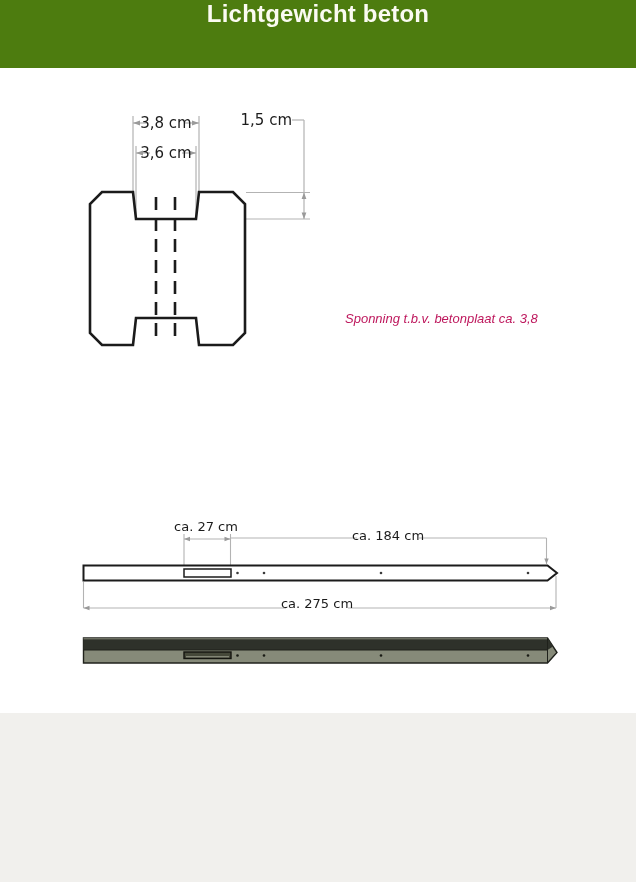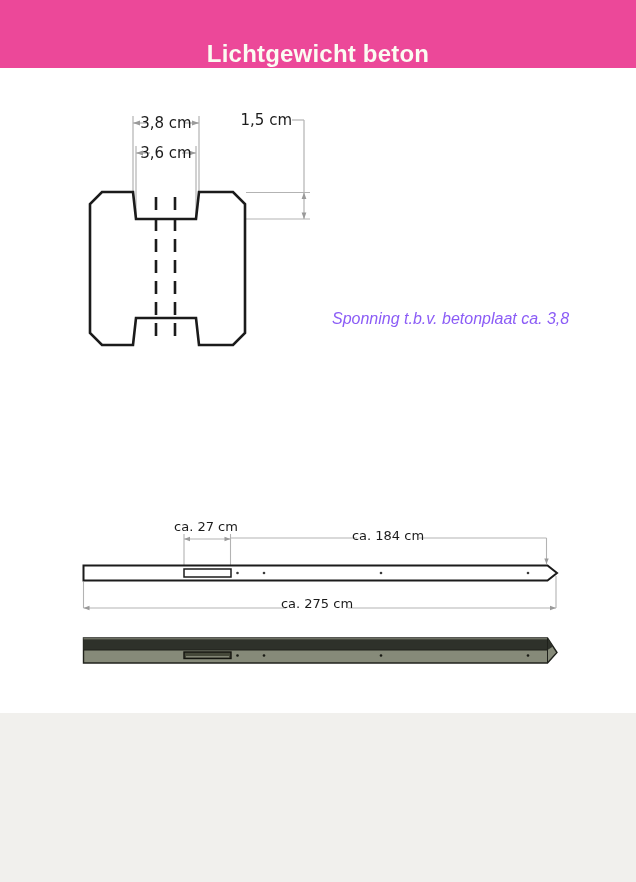--- a/index.html
+++ b/index.html
@@ -4,29 +4,29 @@
 <style>
   * { margin:0; padding:0; box-sizing:border-box; }
   html,body { background:#ffffff; }
   .page {
     position:relative; width:636px; height:882px; margin:0 auto;
     background:#ffffff; overflow:hidden;
     font-family:"Liberation Sans", sans-serif;
   }
   .header {
     position:absolute; left:0; top:0; width:636px; height:68px;
-    background:#ec4899; display:flex; align-items:flex-end; justify-content:center;
+    background:#4d7c0f; display:flex; align-items:flex-start; justify-content:center;
   }
   .header-title {
     color:#fbfbf2; font-size:24px; font-weight:700; letter-spacing:0.2px;
   }
   .fig { position:absolute; }
   .note {
-    position:absolute; left:332px; top:305px; width:240px;
-    font-style:italic; font-size:16px; line-height:28px; color:#8b5cf6;
+    position:absolute; left:345px; top:305px; width:240px;
+    font-style:italic; font-size:13px; line-height:28px; color:#be185d;
   }
   .bottom {
     position:absolute; left:0; top:713px; width:636px; height:169px;
     background:#f1f0ed;
   }
   svg text {
     font-family:"DejaVu Sans","Liberation Sans",sans-serif;
     fill:#1b1b1b;
   }
   .dimtext  { font-size:15px; }

